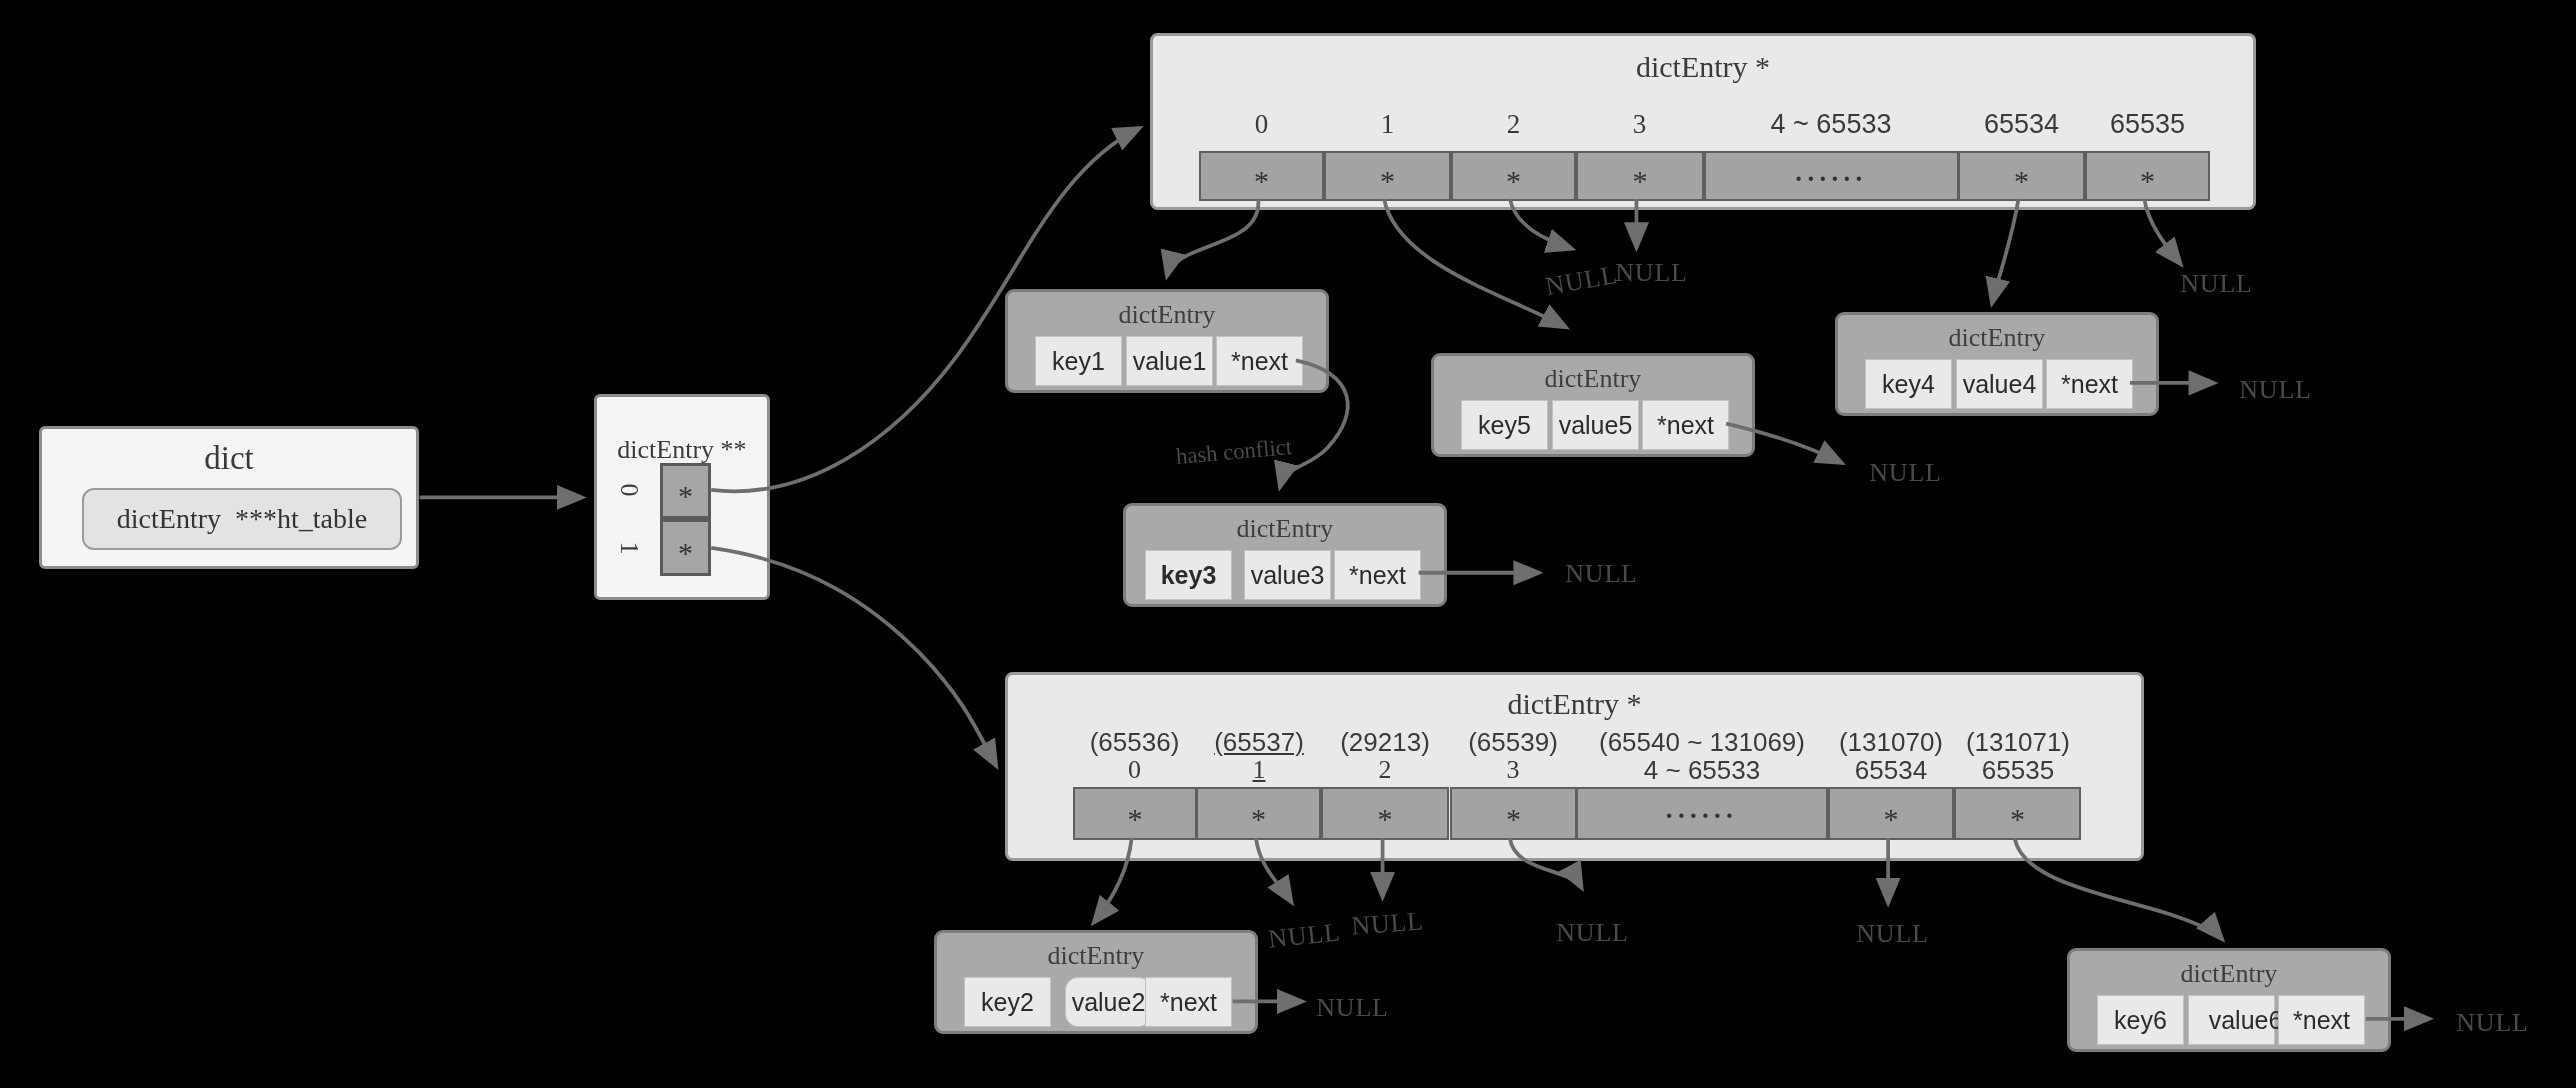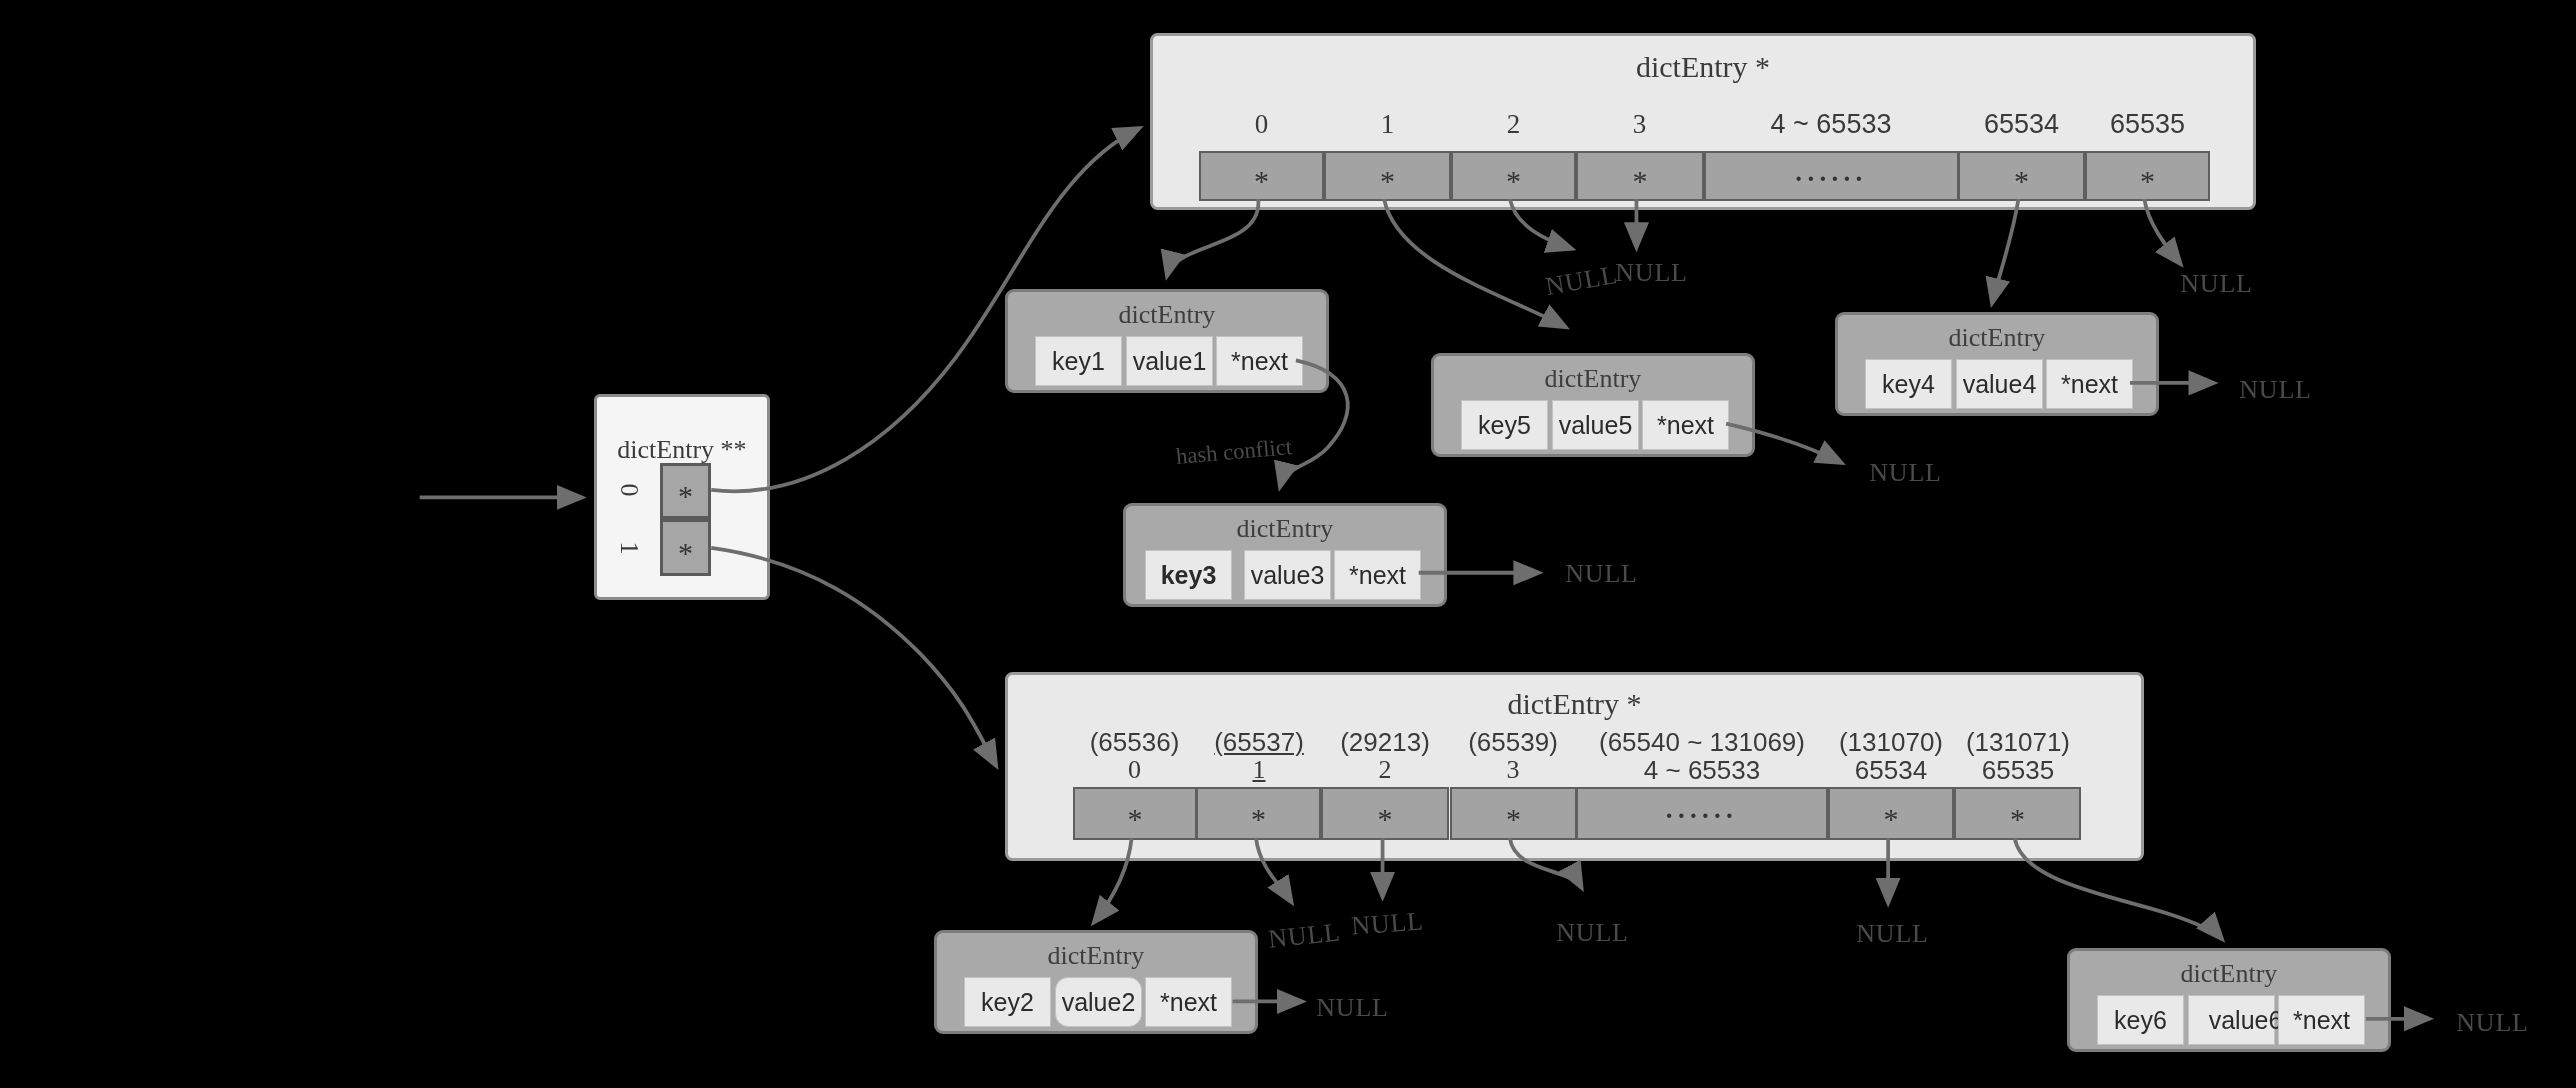--- a/index.html
+++ b/index.html
@@ -73,20 +73,24 @@
       <path d="M 1667 1112 C 1672 1152, 1700 1175, 1714 1197" marker-end="url(#ah)"></path>
       <path d="M 1835 1112 V 1190" marker-end="url(#ah)"></path>
       <path d="M 2004 1112 C 2010 1158, 2085 1152, 2099 1178" marker-end="url(#ah)"></path>
       <path d="M 2506 1112 V 1198" marker-end="url(#ah)"></path>
       <path d="M 2674 1112 C 2684 1170, 2800 1188, 2876 1212 C 2922 1227, 2942 1238, 2949 1246" marker-end="url(#ah)"></path>
       <path d="M 1636 1329 H 1728" marker-end="url(#ah)"></path>
       <path d="M 3140 1352 H 3224" marker-end="url(#ah)"></path>
     </g>
   </svg>
 
+  <div class="lightbox" style="left:39px;top:426px;width:380px;height:143px;">
+    <div class="boxtitle serif" style="top:10.5px;font-size:33px;">dict</div>
+    <div style="position:absolute;left:40px;top:59px;width:320px;height:62px;background:#e3e3e3;border:2.3px solid #9b9b9b;border-radius:12px;box-sizing:border-box;display:flex;align-items:center;justify-content:center;font-size:28px;color:#333;white-space:pre;">dictEntry  ***ht_table</div>
+  </div>
 
   <div class="lightbox" style="left:594px;top:394px;width:176px;height:206px;">
     <div class="boxtitle serif" style="top:26px;font-size:26px;margin-top:12px;">dictEntry **</div>
     <div class="plabel serif" style="top:78px;">0</div>
     <div class="plabel serif" style="top:136px;">1</div>
     <div class="pcell" style="top:66px;height:56px;">
         <span class="star serif">*</span>
       </div>
     <div class="pcell" style="top:122px;height:57px;">
         <span class="star serif">*</span>
@@ -198,21 +202,21 @@
   </div>
   <div class="node" style="left:1123px;top:503px;">
     <div class="ntitle serif">dictEntry</div>
     <div class="ncell sans" style="left:19px;font-weight:bold;">key3</div>
     <div class="ncell sans" style="left:118px;">value3</div>
     <div class="ncell sans" style="left:208px;">*next</div>
   </div>
   <div class="node" style="left:934px;top:930px;">
     <div class="ntitle serif">dictEntry</div>
     <div class="ncell sans" style="left:27px;">key2</div>
-    <div class="ncell sans" style="left:118px;border-radius:13px;">value2</div>
+    <div class="ncell sans" style="left:128px;border-radius:13px;">value2</div>
     <div class="ncell sans" style="left:208px;">*next</div>
   </div>
   <div class="node" style="left:2067px;top:948px;">
     <div class="ntitle serif">dictEntry</div>
     <div class="ncell sans" style="left:27px;">key6</div>
     <div class="ncell sans" style="left:118px;padding-left:28px;">value6</div>
     <div class="ncell sans" style="left:208px;">*next</div>
   </div>
 
   <div class="note serif" style="left:1136px;top:439px;width:196px;text-align:center;transform:rotate(-5deg);">hash conflict</div>

